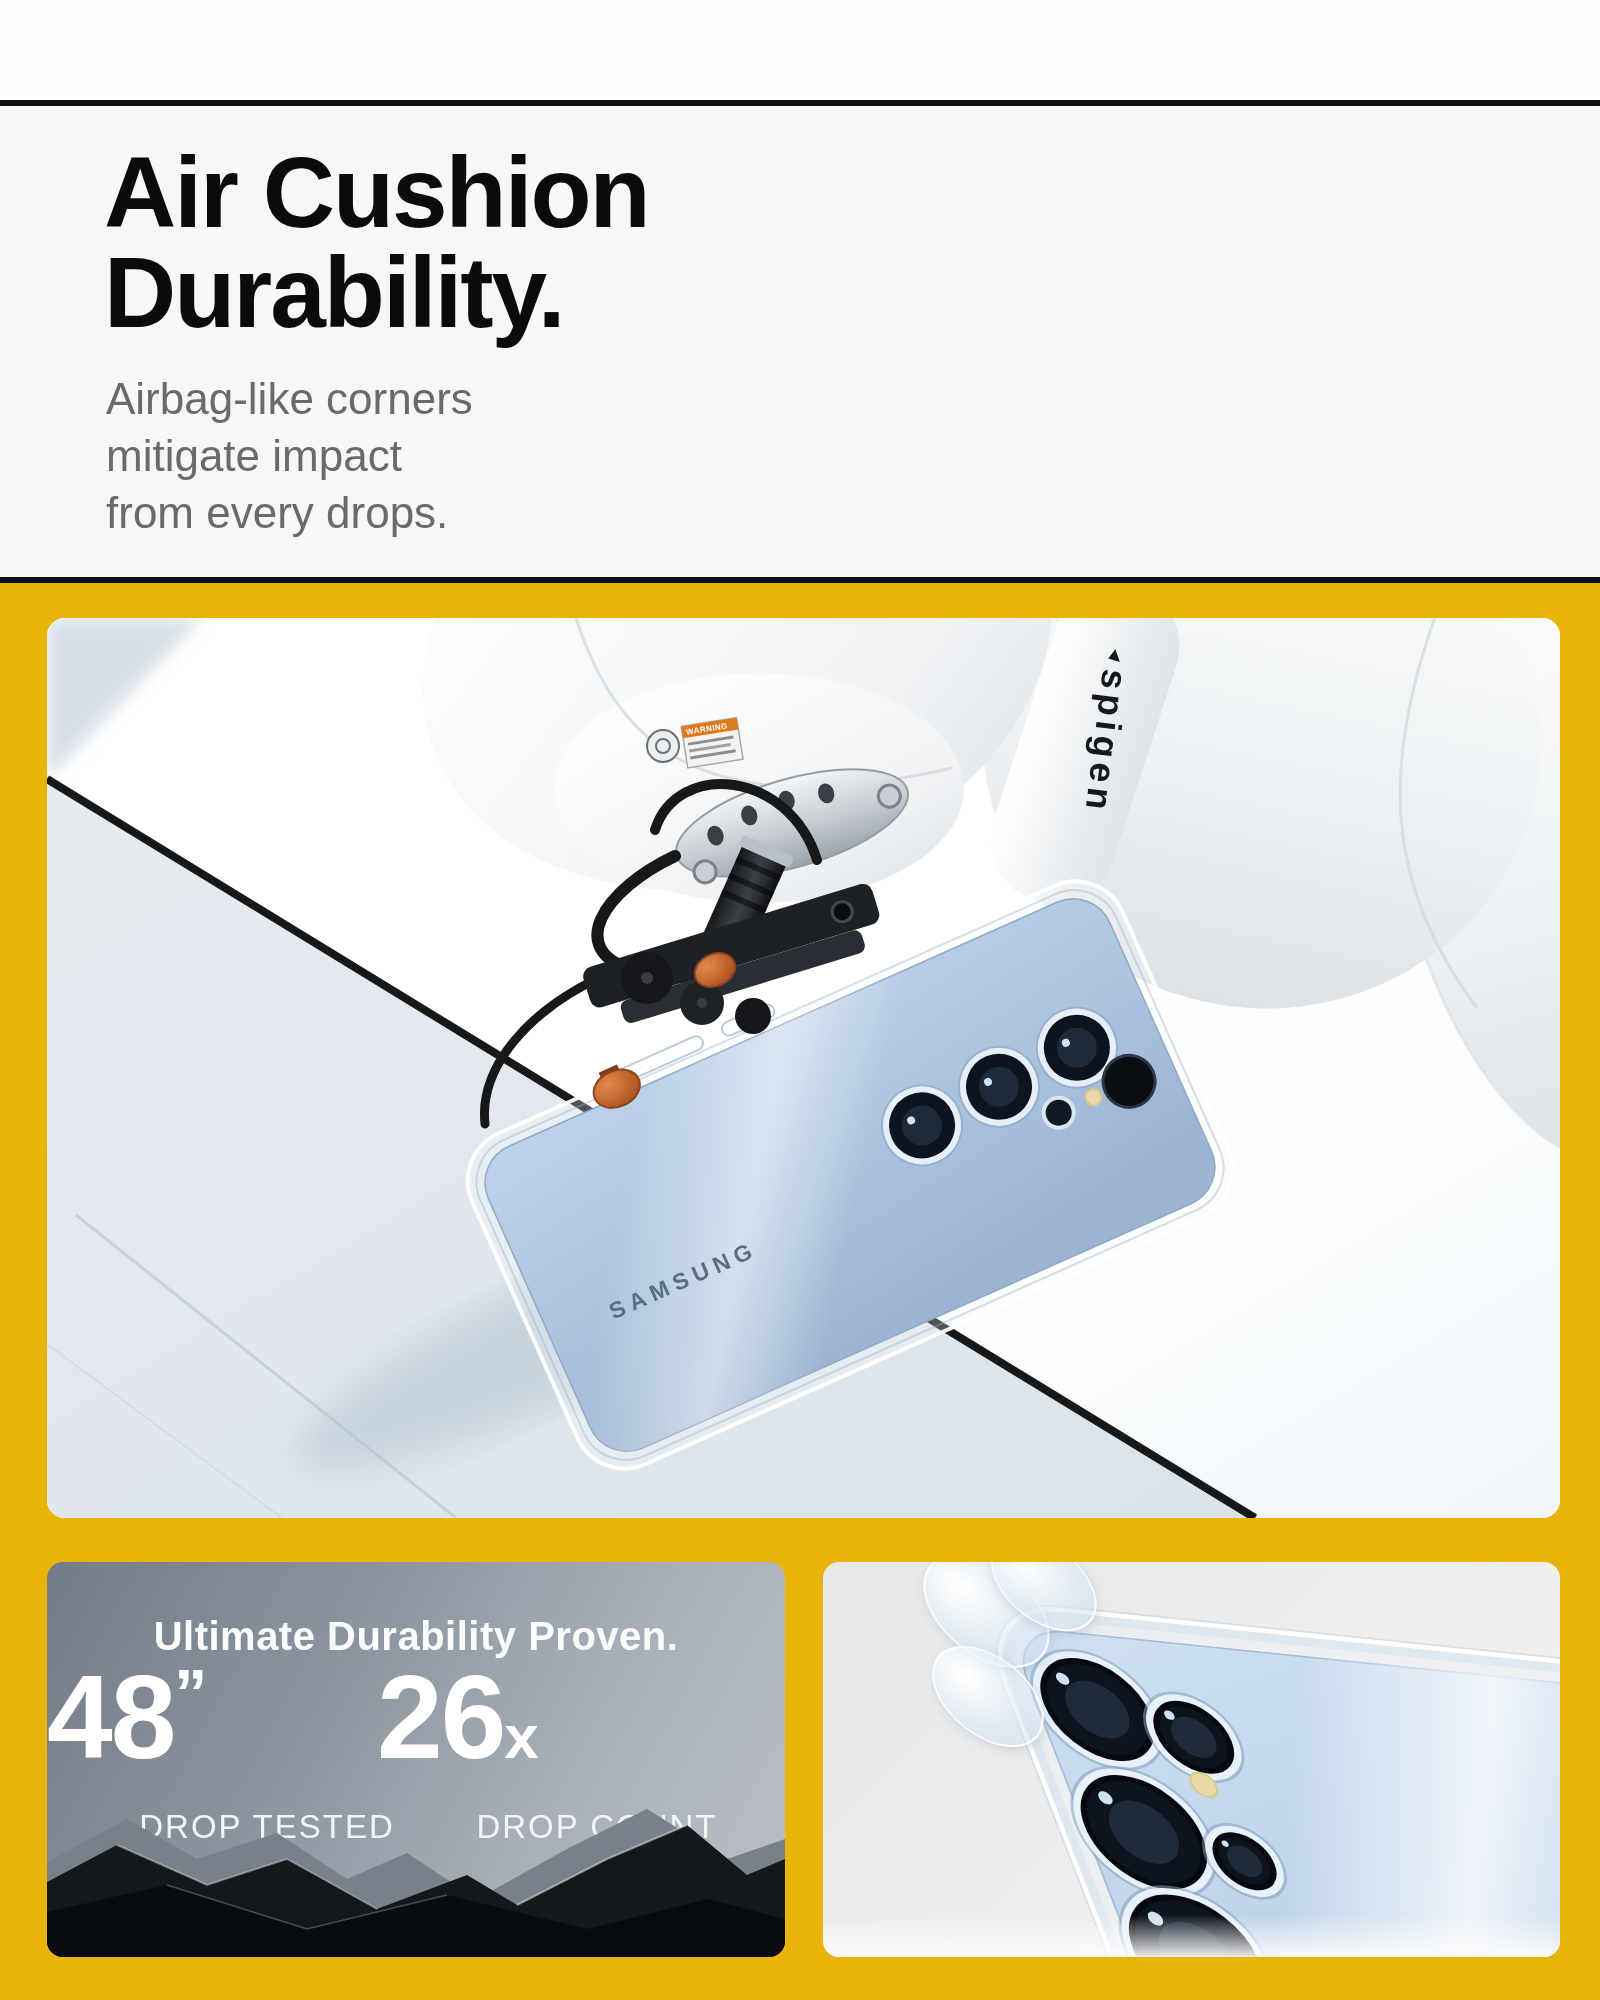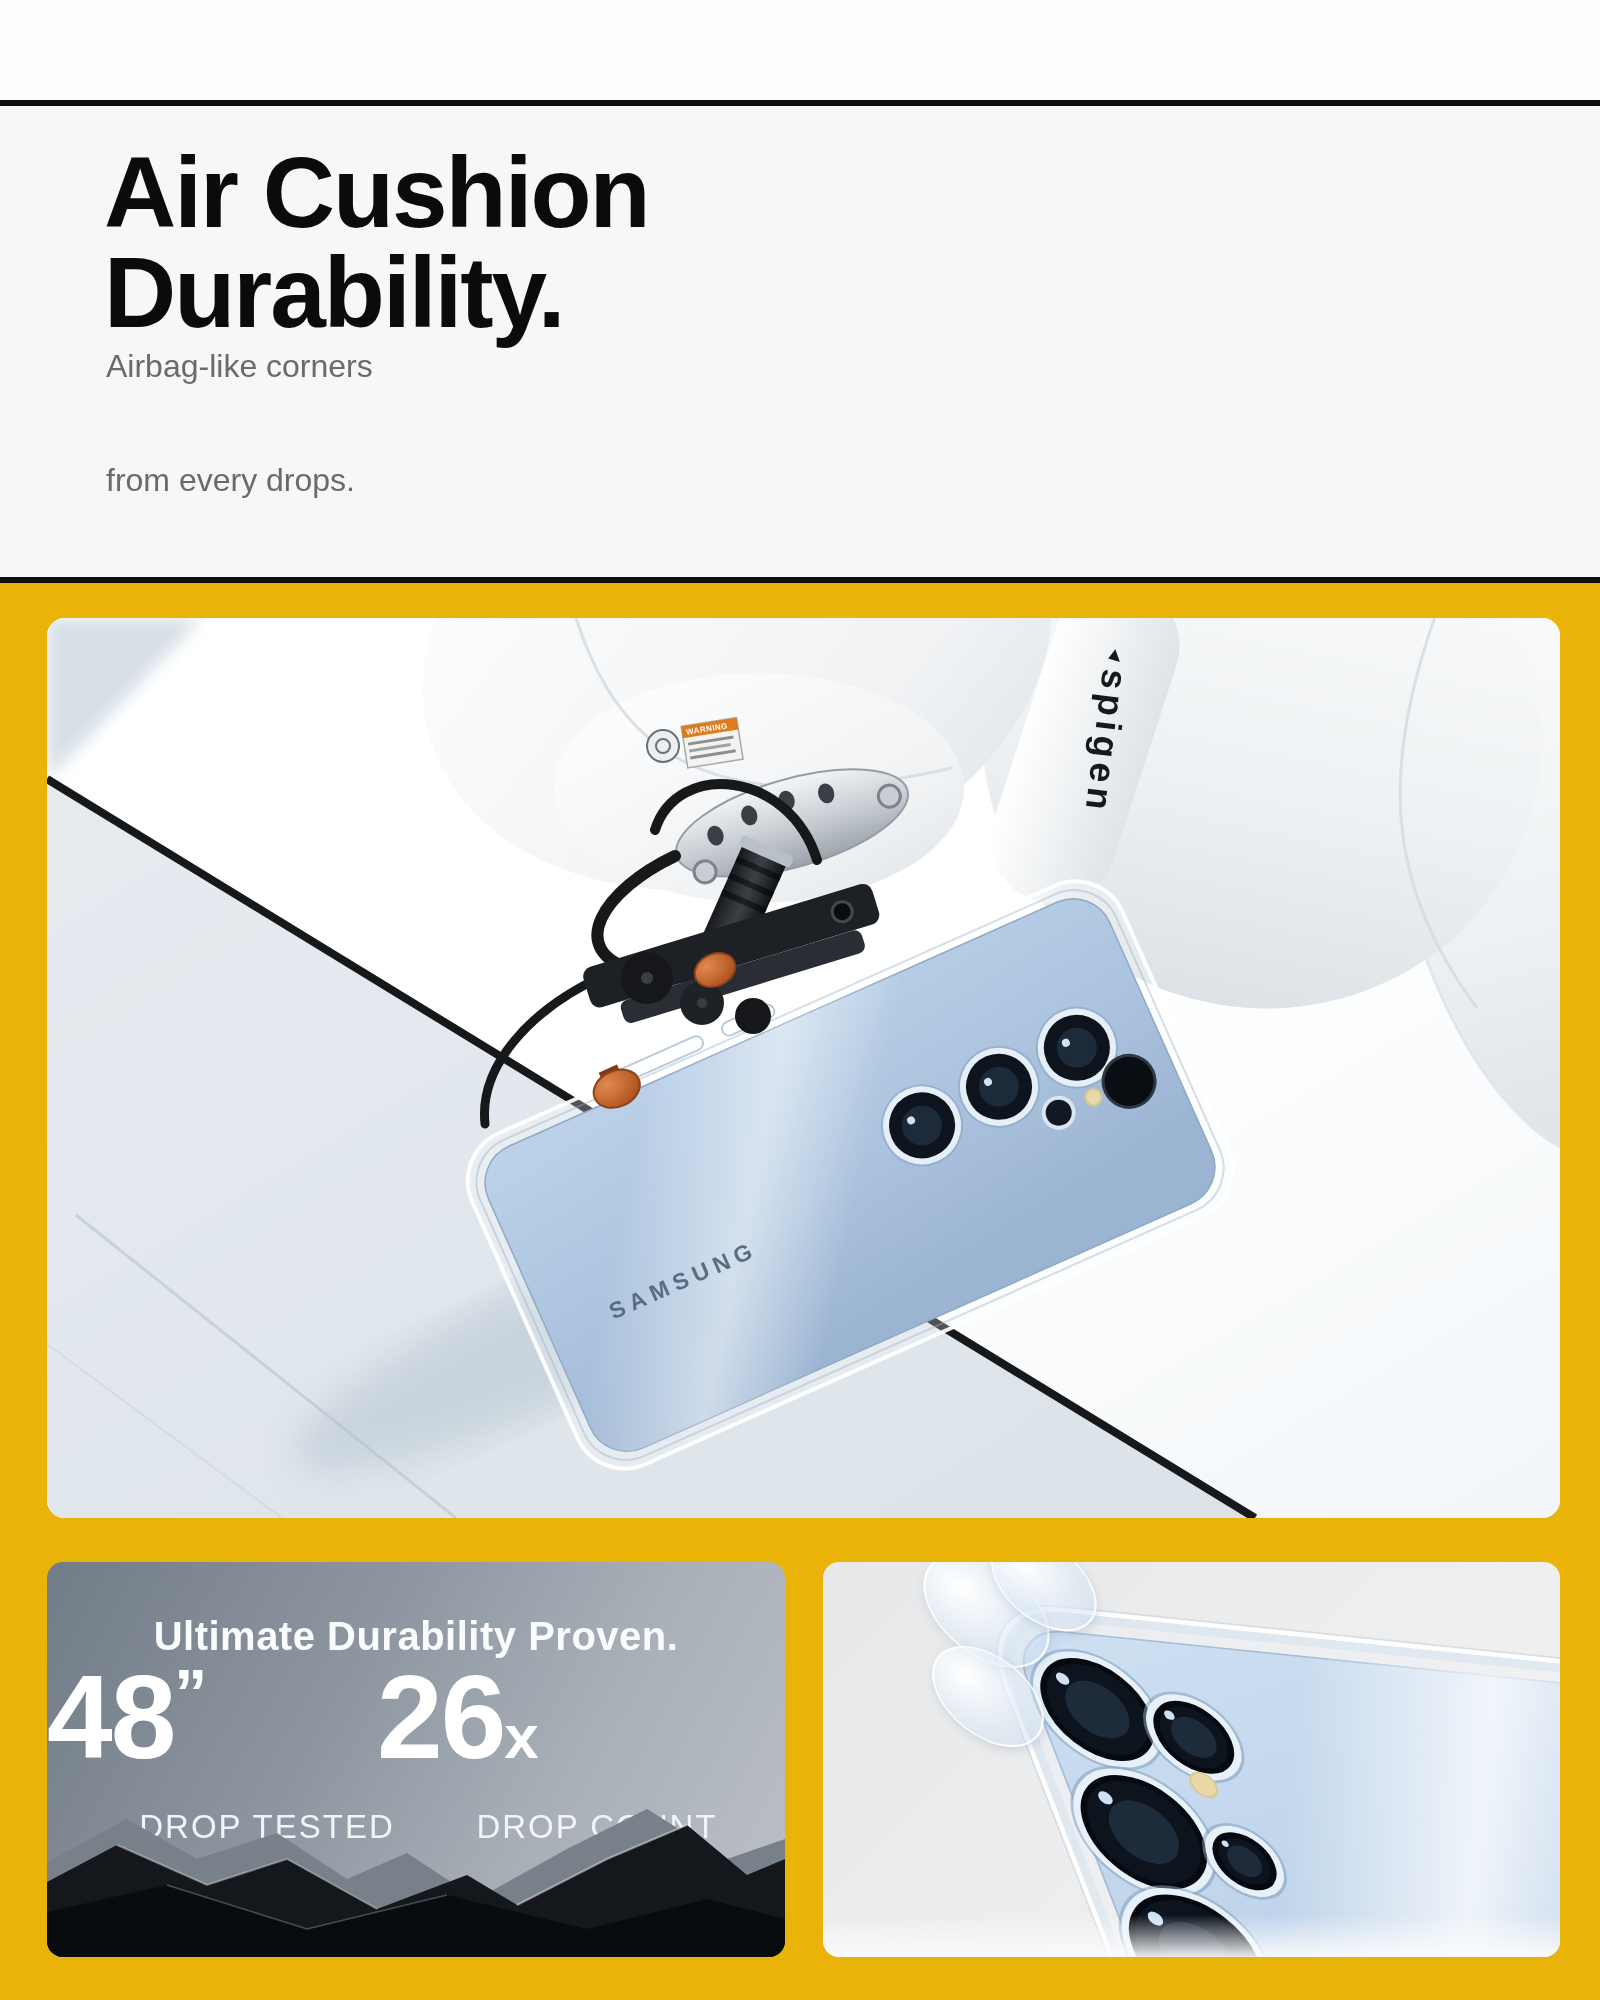--- a/index.html
+++ b/index.html
@@ -7,21 +7,21 @@
   #stage{position:relative; width:1600px; height:2000px; margin:0 auto; background:#eab308; overflow:hidden;}
 
   
   .top-band{position:absolute; left:0; top:0; width:1600px; height:100px; background:#fdfdfe;}
   .rule{position:absolute; left:0; width:1600px; height:6px; background:#0e0f11;}
   .rule.r1{top:100px;}
   .rule.r2{top:577px;}
   .hero-copy{position:absolute; left:0; top:106px; width:1600px; height:471px; background:#f7f7f7;}
   .hero-title{position:absolute; left:104px; top:36px; margin:0; font-size:100px; line-height:100px;
               font-weight:bold; color:#0b0b0c; letter-spacing:-2px;}
-  .hero-sub{position:absolute; left:106px; top:232px; margin:0; font-size:32px; line-height:57px;
+  .hero-sub{position:absolute; left:106px; top:264px; margin:0; font-size:44px; line-height:57px;
             font-weight:normal; color:#696a6b; letter-spacing:0;}
 
   
   .photo-wrap{position:absolute; left:47px; top:618px; width:1513px; height:900px;
               border-radius:18px; overflow:hidden; background:#ffffff;}
   .photo-wrap svg{display:block;}
 
   
   .card{position:absolute; top:1562px; height:395px; border-radius:16px; overflow:hidden;}
   .card.left{left:47px; width:738px;
@@ -73,21 +73,21 @@
 
 <div id="stage">
 
   <div class="top-band"></div>
   <div class="rule r1"></div>
 
   <section class="hero-copy">
     <h1 class="hero-title"><span>Air Cushion</span><br>
       <span>Durability.</span></h1>
     <p class="hero-sub"><span>Airbag-like corners</span><br>
-      <br>
+      <span>mitigate impact</span><br>
       <span>from every drops.</span></p>
   </section>
   <div class="rule r2"></div>
 
   <div class="photo-wrap">
     <svg width="1513" height="900" viewBox="0 0 1513 900">
       <defs>
         <linearGradient id="bgGrad" x1="0" y1="0" x2="1" y2="1">
           <stop offset="0.55" stop-color="#ffffff"></stop>
             <stop offset="1" stop-color="#f2f6f9"></stop>

